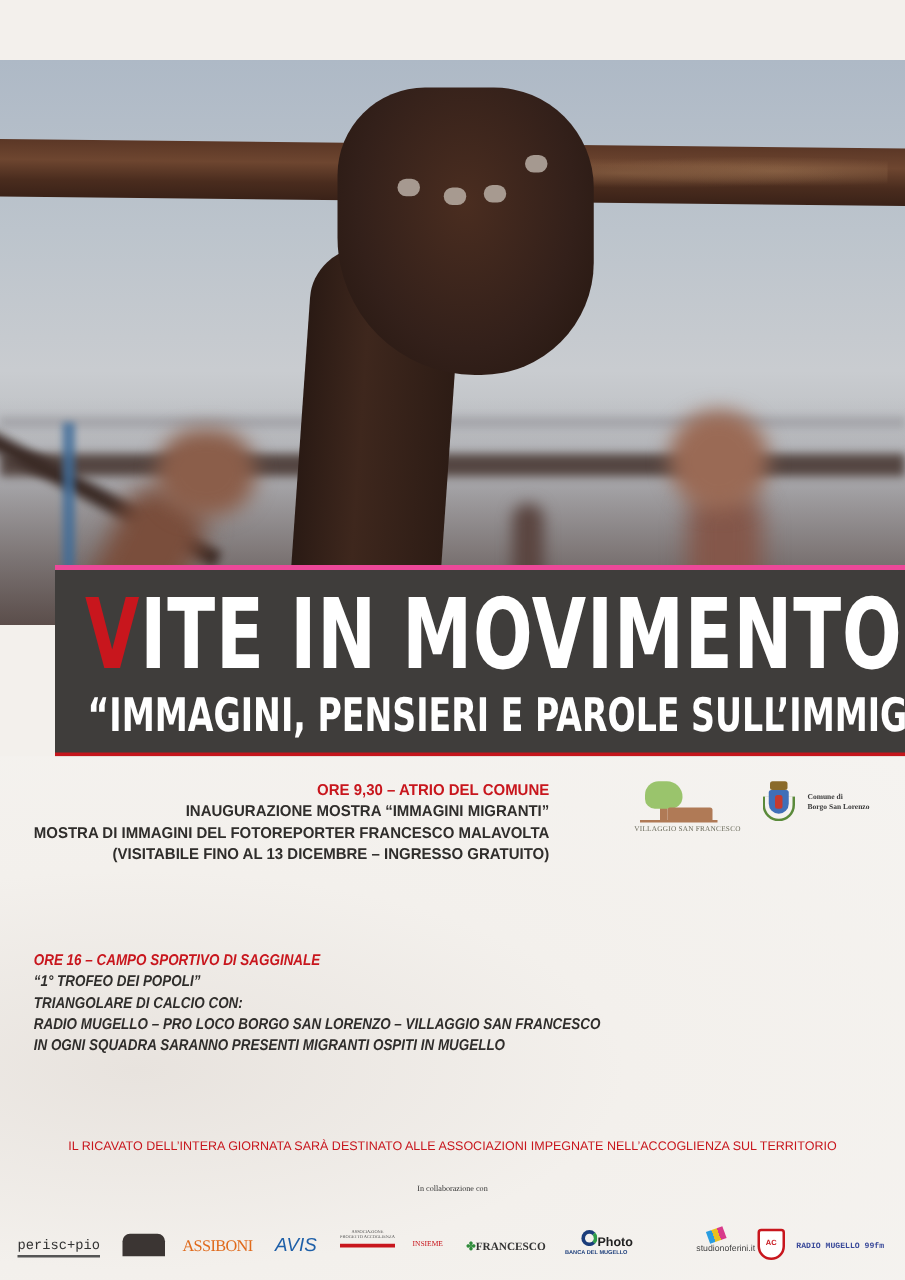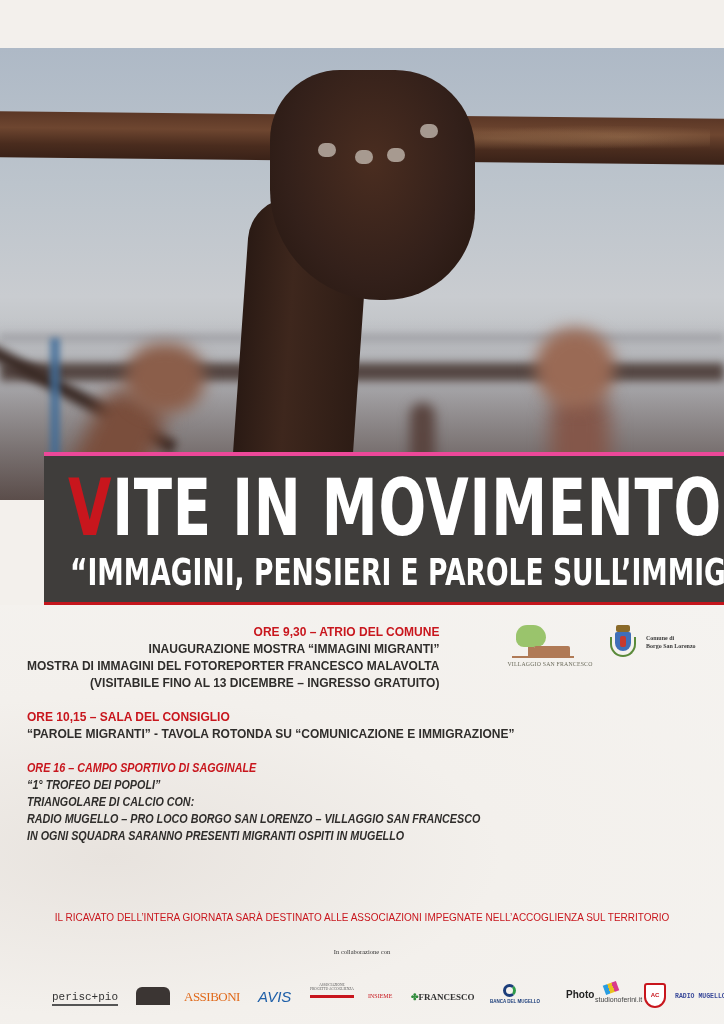--- a/index.html
+++ b/index.html
@@ -171,21 +171,21 @@
       position: absolute; left: 2px; top: 12px; width: 26px; height: 20px;
       border: 2px solid #5a8a3a; border-top: none; border-radius: 0 0 14px 14px;
     }
     .logo-comune .t1, .logo-comune .t2 {
       position: absolute; left: 38px; font-family: "Liberation Serif", serif; font-size: 6px; color: #3a3a3a; font-weight: bold;
     }
     .logo-comune .t1 { top: 10px; }
     .logo-comune .t2 { top: 18px; }
 
     .sponsors {
-      position: absolute; left: 0; top: 370px; width: 620px; height: 45px; margin-left: 38px;
+      position: absolute; left: 0; top: 370px; width: 620px; height: 45px;
     }
     .sp {
       position: absolute; font-family: "Liberation Sans", sans-serif; white-space: nowrap;
     }
   </style>
 </head>
 <body>
 
 <div class="photo" aria-label="Close-up of a dark-skinned hand gripping a rusty metal bar, with blurred hands holding bars in the background">
   <div class="horizon"></div>
@@ -216,24 +216,20 @@
 
 <div class="content">
 
   <div class="sched" style="top:19px;text-align:right;">
     <div class="head">ORE 9,30 – ATRIO DEL COMUNE</div>
     <div class="line">INAUGURAZIONE MOSTRA “IMMAGINI MIGRANTI”</div>
     <div class="line">MOSTRA DI IMMAGINI DEL FOTOREPORTER FRANCESCO MALAVOLTA</div>
     <div class="line">(VISITABILE FINO AL 13 DICEMBRE – INGRESSO GRATUITO)</div>
   </div>
 
-  <div class="sched" style="top:104px;">
-    <div class="head">ORE 10,15 – SALA DEL CONSIGLIO</div>
-    <div class="line">“PAROLE MIGRANTI” - TAVOLA ROTONDA SU “COMUNICAZIONE E IMMIGRAZIONE”</div>
-  </div>
 
   <div class="sched narrow" style="top:155px;font-style:italic;">
     <div class="head">ORE 16 – CAMPO SPORTIVO DI SAGGINALE</div>
     <div class="line">“1° TROFEO DEI POPOLI”</div>
     <div class="line">TRIANGOLARE DI CALCIO CON:</div>
     <div class="line">RADIO MUGELLO – PRO LOCO BORGO SAN LORENZO – VILLAGGIO SAN FRANCESCO</div>
     <div class="line">IN OGNI SQUADRA SARANNO PRESENTI MIGRANTI OSPITI IN MUGELLO</div>
   </div>
 
 
@@ -258,19 +254,19 @@
   <div class="sponsors">
     <div class="sp" style="left:14px;top:16px;font-family:'Liberation Mono',monospace;font-size:11px;color:#333;border-bottom:2px solid #555;padding-bottom:1px;">perisc+pio</div>
     <div class="sp" style="left:98px;top:12px;width:34px;height:18px;background:#3b3533;border-radius:6px 6px 0 0;font-size:0;">Pro Loco</div>
     <div class="sp" style="left:146px;top:14px;font-family:Liberation Serif, serif;font-size:13px;color:#e06a1b;letter-spacing:-0.5px;">ASSIBONI</div>
     <div class="sp" style="left:220px;top:13px;font-weight:normal;font-style:italic;font-size:15px;color:#1e5fa8;">AVIS</div>
     <div class="sp" style="left:272px;top:8px;width:44px;font-family:'Liberation Serif',serif;font-size:3.5px;color:#555;text-align:center;white-space:normal;border-bottom:3px solid #c8161d;padding-bottom:4px;">ASSOCIAZIONE PROGETTO ACCOGLIENZA</div>
     <div class="sp" style="left:330px;top:18px;font-family:'Liberation Serif',serif;font-size:6px;color:#c8161d;">INSIEME</div>
     <div class="sp" style="left:373px;top:17px;font-family:'Liberation Serif',serif;font-size:9px;color:#333;font-weight:bold;"><span style="color:#2e8b3a;">✤</span><span>FRANCESCO</span></div>
     <div class="sp" style="left:452px;top:24px;font-size:4.5px;color:#1b3d7a;font-weight:bold;">BANCA DEL MUGELLO</div>
     <div class="sp" style="left:465px;top:9px;width:13px;height:13px;border:3px solid #1b3d7a;border-radius:50%;border-right-color:#2e9b4a;"></div>
-    <div class="sp" style="left:528px;top:14px;font-weight:bold;font-size:10px;color:#222;">Photo</div>
+    <div class="sp" style="left:478px;top:14px;font-weight:bold;font-size:10px;color:#222;">Photo</div>
     <div class="sp" style="left:557px;top:21px;font-size:7px;color:#444;">studionoferini.it</div>
     <div class="sp" style="left:566px;top:8px;width:14px;height:10px;background:linear-gradient(90deg,#2a9de0 33%,#e8c020 33%,#e8c020 66%,#d83a8a 66%);transform:rotate(-20deg);"></div>
     <div class="sp" style="left:606px;top:8px;width:22px;height:25px;background:#fff;border:2px solid #c8161d;border-radius:3px 3px 11px 11px;font-size:6px;color:#c8161d;text-align:center;line-height:21px;font-weight:bold;">AC</div>
     <div class="sp" style="left:637px;top:18px;font-family:'Liberation Mono',monospace;font-size:6.5px;color:#3a4a9a;font-weight:bold;">RADIO MUGELLO 99fm</div>
   </div>
 </div>
 
 </body></html>

